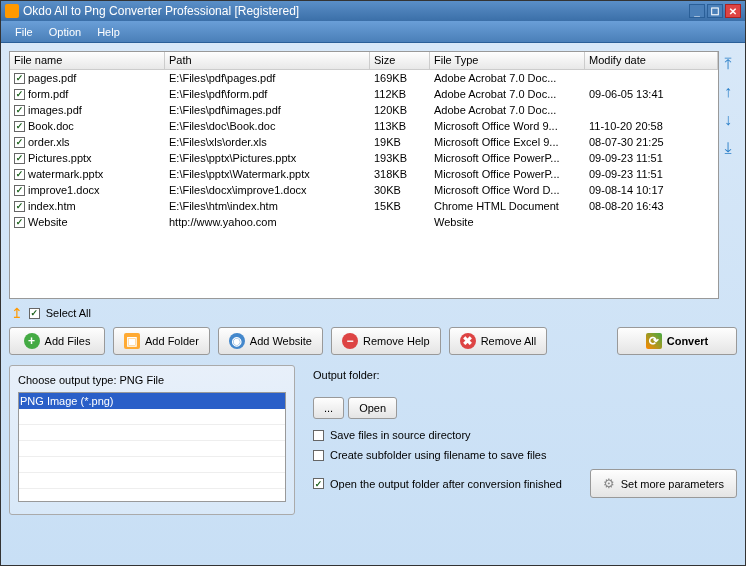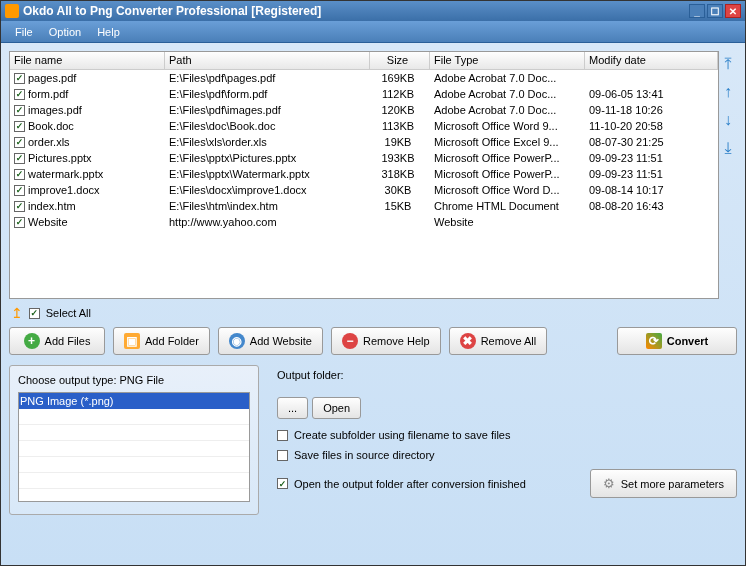--- a/index.html
+++ b/index.html
@@ -1,31 +1,31 @@
 <!DOCTYPE html>
 <html><head>
 <meta charset="utf-8">
 <style>
 *{box-sizing:border-box;margin:0;padding:0;font-family:Tahoma,Arial,sans-serif;font-size:11px}
 body{background:#fff;width:746px;height:566px;overflow:hidden;border:1px solid #333}
 .titlebar{background:linear-gradient(#5a8fc8,#3b6fa8);height:20px;display:flex;align-items:center;padding:0 4px;color:#fff}
 .titlebar-icon{width:14px;height:14px;margin-right:4px;background:#f90;border-radius:2px}
-.titlebar-title{flex:1;font-weight:bold;font-size:12px}
+.titlebar-title{flex:1;font-weight:normal;font-size:12px}
 .winbtn{width:16px;height:14px;margin-left:2px;background:#4a7fb8;border:1px solid #2a5f98;display:flex;align-items:center;justify-content:center;color:#fff;font-size:10px;font-weight:bold}
 .winbtn.close{background:#d44;border-color:#a22}
 .menubar{background:linear-gradient(#6a9fd8,#4a7fb8);height:22px;display:flex;align-items:center;padding:0 6px;color:#fff;border-bottom:1px solid #2a5f98}
 .menu-item{padding:3px 8px;cursor:default}
 .content{background:linear-gradient(#d8e8f8,#c8dff5);padding:8px;height:524px}
 .filelist-wrap{display:flex;gap:0}
 .filelist{background:#fff;border:1px solid #999;height:248px;flex:1;overflow:hidden}
 .fl-head{display:flex;background:linear-gradient(#fefefe,#e8e8e8);border-bottom:1px solid #ccc;height:18px}
 .fl-head>div{border-right:1px solid #ccc;padding:2px 4px;font-size:11px}
 .col-name{width:155px}
 .col-path{width:205px}
-.col-size{width:60px;text-align:center;padding-right:8px!important}
+.col-size{width:60px;text-align:left;padding-right:8px!important}
 .col-type{width:155px}
 .col-date{flex:1}
 .fl-body{overflow:auto;height:228px}
 .fl-row{display:flex;height:16px;align-items:center}
 .fl-row>div{padding:1px 4px;white-space:nowrap;overflow:hidden}
 .fl-row .col-name{display:flex;align-items:center;gap:3px}
 .chk{width:11px;height:11px;border:1px solid #666;background:#fff;display:inline-flex;align-items:center;justify-content:center;font-size:9px;color:#1a5f1a;font-weight:bold}
 .sidebtns{display:flex;flex-direction:column;gap:10px;padding-top:4px}
 .sidebtn{width:18px;height:18px;color:#2a7fc8;font-size:16px;text-align:center;cursor:pointer}
 .selectall-row{display:flex;align-items:center;gap:6px;padding:6px 2px}
@@ -33,21 +33,21 @@
 .btnrow{display:flex;gap:8px;margin-bottom:10px}
 .btn{background:linear-gradient(#fefefe,#e4e4e4);border:1px solid #999;border-radius:3px;height:28px;display:flex;align-items:center;justify-content:center;gap:5px;padding:0 10px;cursor:pointer;min-width:96px}
 .btn.convert{min-width:120px;font-weight:bold}
 .btn-icon{width:16px;height:16px;border-radius:8px;display:flex;align-items:center;justify-content:center;font-size:12px;color:#fff;font-weight:bold}
 .ic-green{background:#4a4}
 .ic-yellow{background:#fa3;border-radius:2px}
 .ic-blue{background:#48c}
 .ic-red{background:#d44}
 .ic-conv{background:linear-gradient(45deg,#f80,#4a4);border-radius:2px}
 .lower{display:flex;gap:18px}
-.panel-left{border:1px solid #aaa;border-radius:3px;padding:8px;width:250px;height:150px;background:linear-gradient(#e8f0fa,#d8e8f8)}
+.panel-left{border:1px solid #aaa;border-radius:3px;padding:8px;width:286px;height:150px;background:linear-gradient(#e8f0fa,#d8e8f8)}
 .panel-right{flex:1;padding:4px 0}
 .outtype{margin-bottom:6px}
 .type-list{background:#fff;border:1px solid #999;height:110px}
 .type-list .sel{background:#2a5fc8;color:#fff;padding:2px 1px}
 .type-list .row{padding:2px 4px;border-bottom:1px solid #eee;height:16px}
 .folder-row{display:flex;gap:4px;margin-bottom:10px;align-items:center}
 .folder-input{flex:1;border:1px solid #999;background:#fff;height:22px;padding:2px 6px}
 .sm-btn{background:linear-gradient(#fefefe,#e4e4e4);border:1px solid #999;border-radius:3px;height:22px;padding:0 10px;cursor:pointer}
 .opt-row{display:flex;align-items:center;gap:6px;margin-bottom:8px}
 .param-btn{background:linear-gradient(#fefefe,#e4e4e4);border:1px solid #999;border-radius:3px;padding:6px 12px;display:flex;align-items:center;gap:6px;cursor:pointer}
@@ -103,21 +103,20 @@
             <div class="col-date">09-06-05 13:41</div>
           </div>
           <div class="fl-row">
             <div class="col-name">
               <span class="chk">✓</span>
               <span>images.pdf</span>
             </div>
             <div class="col-path">E:\Files\pdf\images.pdf</div>
             <div class="col-size">120KB</div>
             <div class="col-type">Adobe Acrobat 7.0 Doc...</div>
-            <div class="col-date">09-11-18 10:26</div>
           </div>
           <div class="fl-row">
             <div class="col-name">
               <span class="chk">✓</span>
               <span>Book.doc</span>
             </div>
             <div class="col-path">E:\Files\doc\Book.doc</div>
             <div class="col-size">113KB</div>
             <div class="col-type">Microsoft Office Word 9...</div>
             <div class="col-date">11-10-20 20:58</div>
@@ -244,25 +243,25 @@
     </div>
 
     <div class="panel-right">
       <div class="lbl">Output folder:</div>
       <div class="folder-row">
         <button class="sm-btn">...</button>
         <button class="sm-btn">Open</button>
       </div>
       <div class="opt-row">
           <span class="chk"></span>
-          <span>Create subfolder using filename to save files</span>
+          <span>Save files in source directory</span>
         </div>
       <div class="opt-row">
           <span class="chk"></span>
-          <span>Save files in source directory</span>
+          <span>Create subfolder using filename to save files</span>
         </div>
       <div style="display:flex;align-items:center;gap:10px">
         <div class="opt-row" style="margin-bottom:0">
             <span class="chk">✓</span>
             <span>Open the output folder after conversion finished</span>
           </div>
         <div style="flex:1"></div>
         <div class="param-btn">
             <span class="gear">⚙</span>
             <span>Set more parameters</span>

